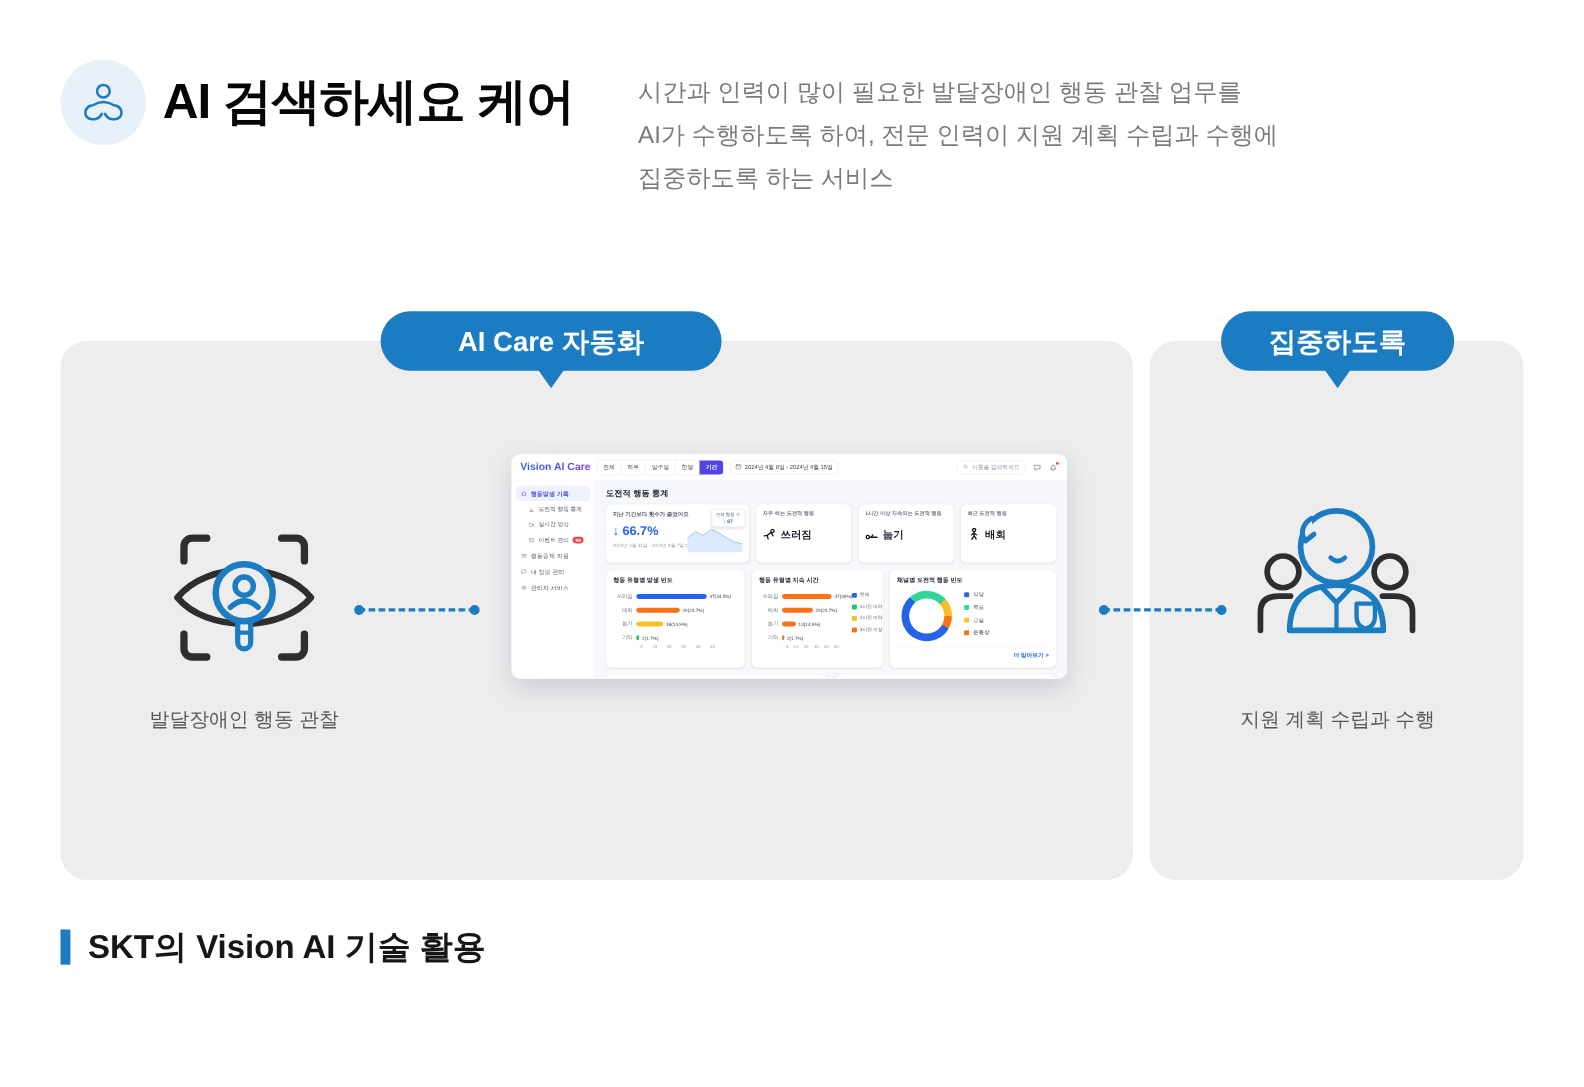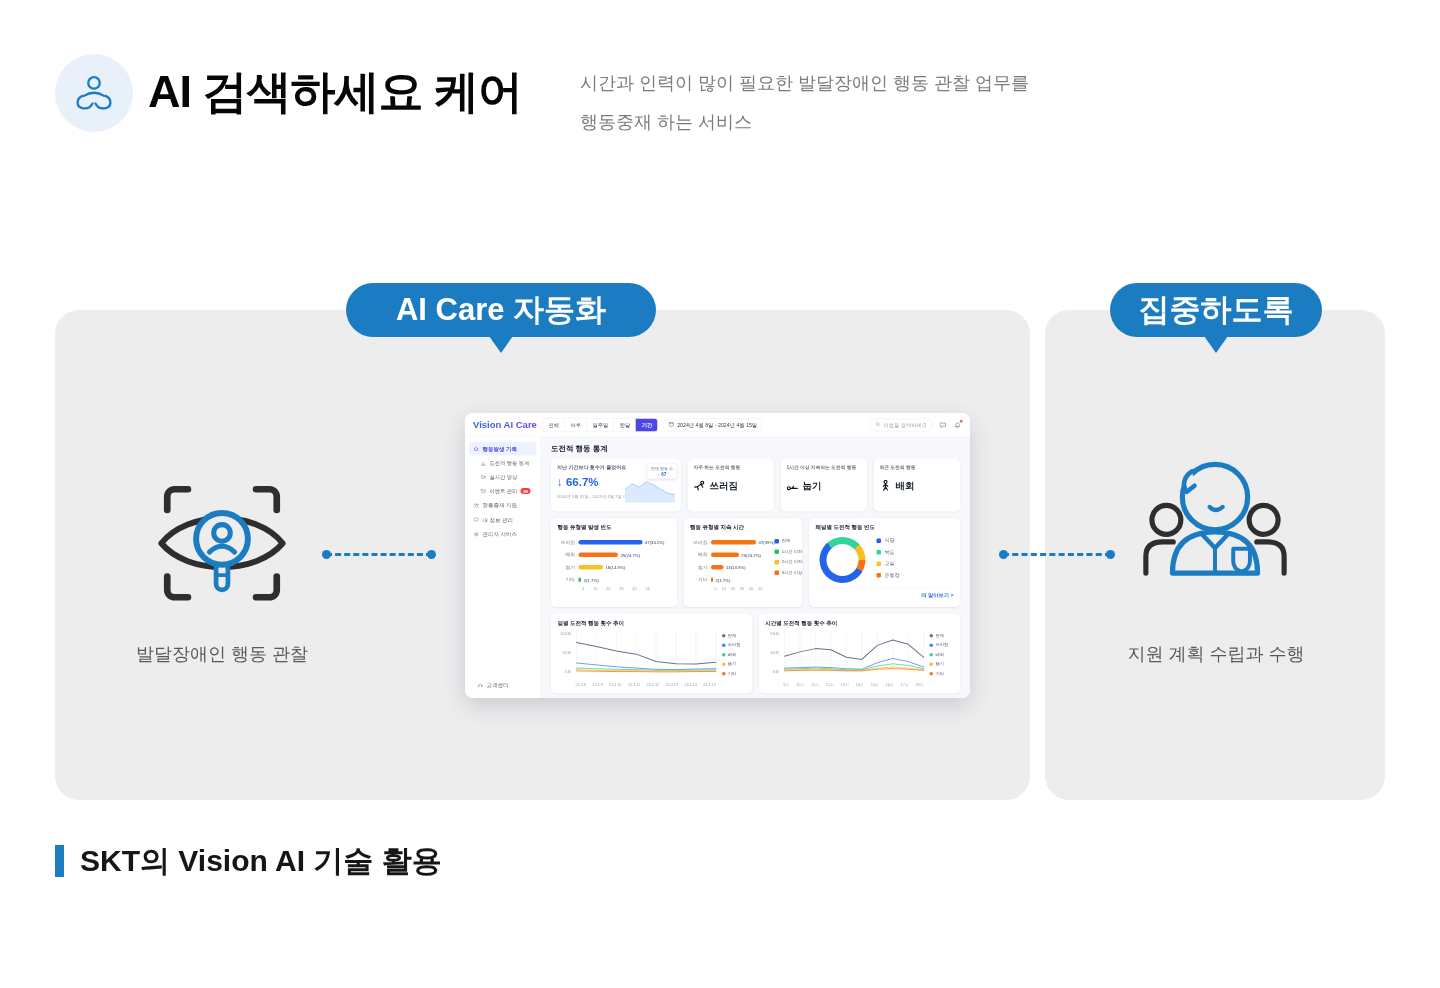--- a/index.html
+++ b/index.html
@@ -4,29 +4,29 @@
 <style>
   * { margin:0; padding:0; box-sizing:border-box; }
   html,body { background:#fff; }
   body { font-family:"Liberation Sans","DejaVu Sans",sans-serif; }
   .page { position:relative; width:1440px; height:988px; background:#fff; overflow:hidden; }
 
   
   .header-icon { position:absolute; left:55px; top:54px; width:78px; height:78px; border-radius:50%;
     background:#e8f1fa; display:flex; align-items:center; justify-content:center; }
   .page-title { position:absolute; left:148px; top:62px; font-size:45px; font-weight:800; color:#060606; letter-spacing:-1px; }
-  .page-desc { position:absolute; left:580px; top:64px; font-size:18px; color:#7b7b7b; line-height:39px; font-weight:500; }
+  .page-desc { position:absolute; left:580px; top:64px; font-size:22px; color:#7b7b7b; line-height:39px; font-weight:500; }
 
   
   .panel { position:absolute; top:310px; height:490px; background:#ededee; border-radius:24px; }
   .panel-left { left:55px; width:975px; }
   .panel-right { left:1045px; width:340px; }
 
   .pill { position:absolute; top:283px; height:54px; border-radius:27px; background:var(--accent,#1b7cc2);
-    color:#fff; font-size:31px; font-weight:700; display:flex; align-items:center; justify-content:center; z-index:5; }
+    color:#fff; font-size:25px; font-weight:700; display:flex; align-items:center; justify-content:center; z-index:5; }
   .pill-left { left:346px; width:310px; }
   .pill-right { left:1110px; width:212px; }
   .tri { position:absolute; top:336px; width:0; height:0; border-left:12px solid transparent;
     border-right:12px solid transparent; border-top:17px solid var(--accent,#1b7cc2); z-index:5; }
   .tri-left { left:489px; } .tri-right { left:1204px; }
 
   .connector { position:absolute; top:553px; border-top:3px dashed var(--accent,#1b7cc2); }
   .connector::before,.connector::after { content:''; position:absolute; top:-6px; width:9px; height:9px;
     border-radius:50%; background:var(--accent,#1b7cc2); }
   .connector::before { left:-4px; } .connector::after { right:-4px; }
@@ -39,21 +39,21 @@
 
   
   .caption-bar { position:absolute; left:55px; top:845px; width:9px; height:32px; background:var(--accent,#1b7cc2); }
   .caption-text { position:absolute; left:80px; top:841px; font-size:30px; font-weight:700; color:#161616; }
   .brand { position:absolute; right:33px; top:893px; text-align:right; color:#9d9d9d; line-height:1.2; }
   .brand-sk { font-size:35px; font-weight:800; }
   .brand-telecom { font-size:30px; font-weight:400; margin-left:7px; }
   .brand-newsroom { font-size:33px; font-weight:300; color:#a4a4a4; letter-spacing:0.5px; }
 
   
-  .dash-outer { position:absolute; left:465px; top:413px; width:505px; height:285px; border-radius:8px;
+  .dash-outer { position:absolute; left:465px; top:413px; width:505px; height:204px; border-radius:8px;
     background:#fff; box-shadow:0 8px 22px rgba(25,35,60,.16); z-index:4; overflow:hidden; }
   .dash { width:1010px; height:570px; transform:scale(.5); transform-origin:0 0; background:#fff; }
   .dash-top { height:48px; display:flex; align-items:center; gap:11px; padding:0 16px; border-bottom:1px solid #eef0f4; background:#fff; }
   .dash-logo { font-size:19px; font-weight:800; white-space:nowrap;
     background:linear-gradient(90deg,#2563eb,#7c3aed); -webkit-background-clip:text; background-clip:text; color:transparent; }
   .tabs { display:flex; border:1px solid #e7e9ee; border-radius:8px; overflow:hidden; background:#fff; }
   .tab { font-size:10.5px; color:#4b5563; padding:6px 11px; border-left:1px solid #e7e9ee; white-space:nowrap; }
   .tab:first-child { border-left:none; }
   .tab.active { background:#4f46e5; color:#fff; font-weight:700; }
   .datechip { display:flex; align-items:center; gap:6px; border:1px solid #e7e9ee; border-radius:8px;
@@ -139,21 +139,22 @@
     <svg width="46" height="46" viewBox="0 0 48 48" fill="none" stroke="#1b7cc2" stroke-width="2.4" stroke-linecap="round" stroke-linejoin="round">
       <circle cx="24" cy="13.5" r="6"></circle>
       <path d="M13.5 27 q10.5 -6.5 21 0"></path>
       <path d="M12 27 c-7 3 -7 12 1 13 c4.5 .6 8 -2 9.5 -5"></path>
       <path d="M36 27 c7 3 7 12 -1 13 c-4.5 .6 -8 -2 -9.5 -5"></path>
     </svg>
   </div>
   <h1 class="page-title">AI 검색하세요 케어</h1>
   <div class="page-desc">
     <div>시간과 인력이 많이 필요한 발달장애인 행동 관찰 업무를</div>
-    <div>행동중재 하는 서비스</div>
+    <div>AI가 수행하도록 하여, 전문 인력이 지원 계획 수립과 수행에</div>
+    <div>집중하도록 하는 서비스</div>
   </div>
 
   <div class="panel panel-left"></div>
   <div class="panel panel-right"></div>
 
   <div class="pill pill-left">
     <span>AI Care 자동화</span>
   </div>
   <div class="tri tri-left"></div>
   <div class="pill pill-right">

